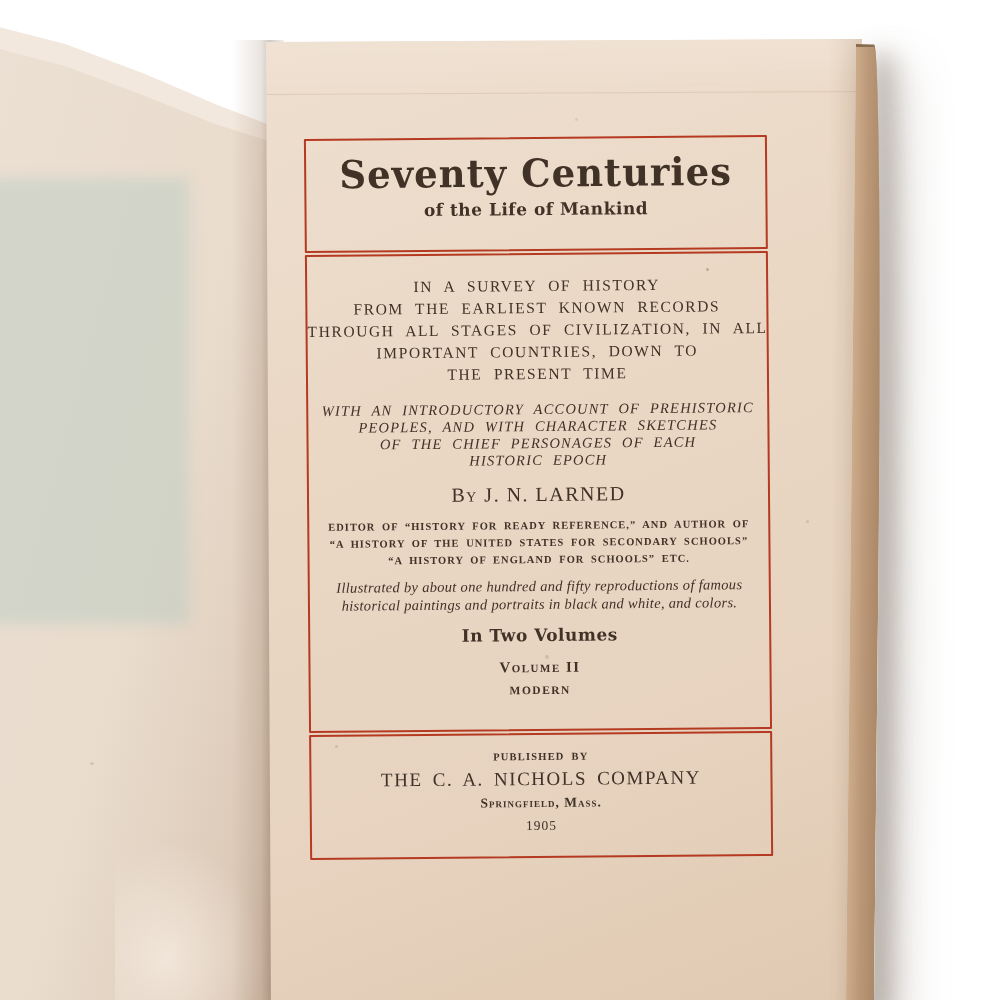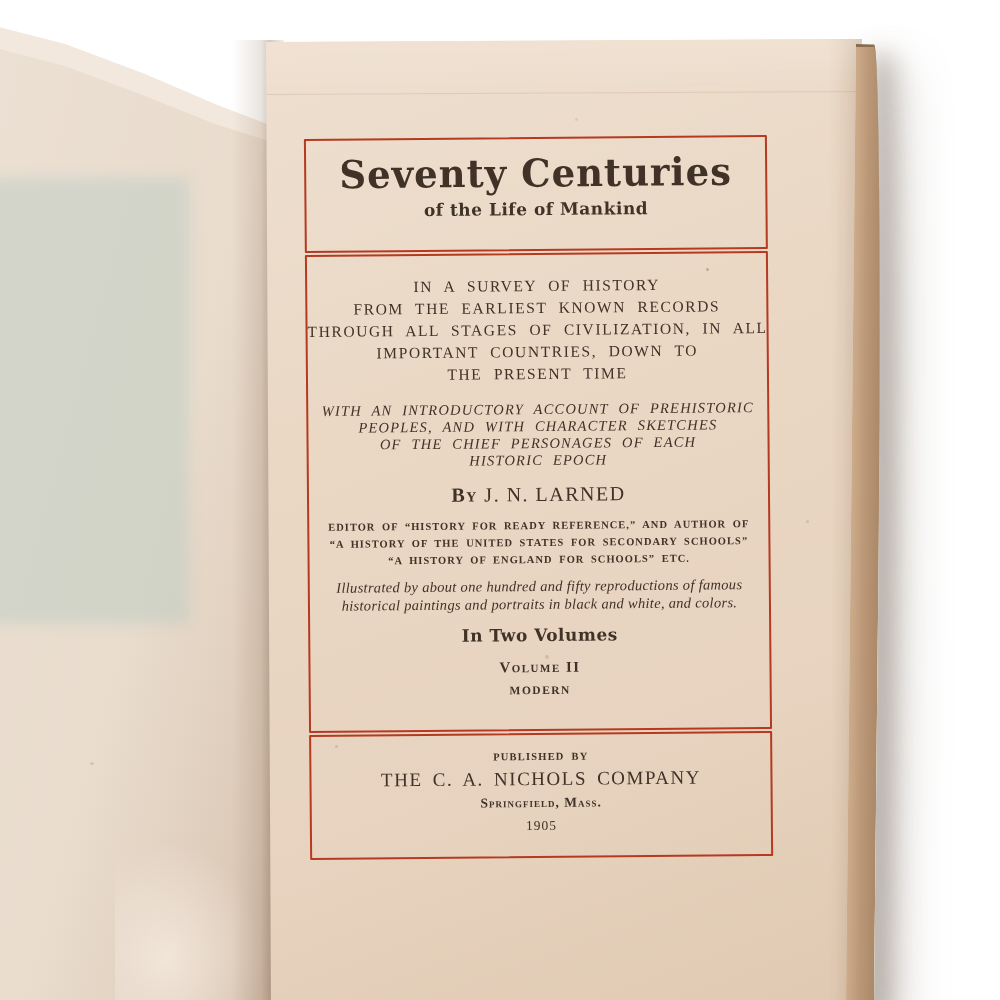--- a/index.html
+++ b/index.html
@@ -90,21 +90,21 @@
   }
   .sub-title{
     top:60px;font-size:17px;font-weight:bold;letter-spacing:.5px;
     font-family:"DejaVu Serif","Liberation Serif",serif;
   }
 
   
   .survey{top:20px;font-size:15.5px;letter-spacing:1.6px;word-spacing:6px;line-height:22px;}
   .intro{top:143px;font-size:14.5px;font-style:italic;letter-spacing:1.2px;word-spacing:5px;line-height:17px;}
   .byline{top:228px;font-size:20px;letter-spacing:1.5px;}
-  .byline .sc{font-variant:small-caps;font-weight:bold;}
+  .byline .sc{font-variant:small-caps;}
   .creds{top:264px;font-size:10.5px;letter-spacing:1px;word-spacing:3px;line-height:17px;font-weight:bold;}
   .illus{top:320px;font-size:14.5px;font-style:italic;line-height:18.5px;letter-spacing:.3px;}
   .twovol{
     top:370px;font-size:17px;font-weight:bold;letter-spacing:.5px;
     font-family:"DejaVu Serif","Liberation Serif",serif;
   }
   .volnum{top:404px;font-size:15px;font-variant:small-caps;letter-spacing:1.5px;font-weight:bold;}
   .volkind{top:429px;font-size:11.5px;letter-spacing:1.5px;font-weight:bold;}
 
   

